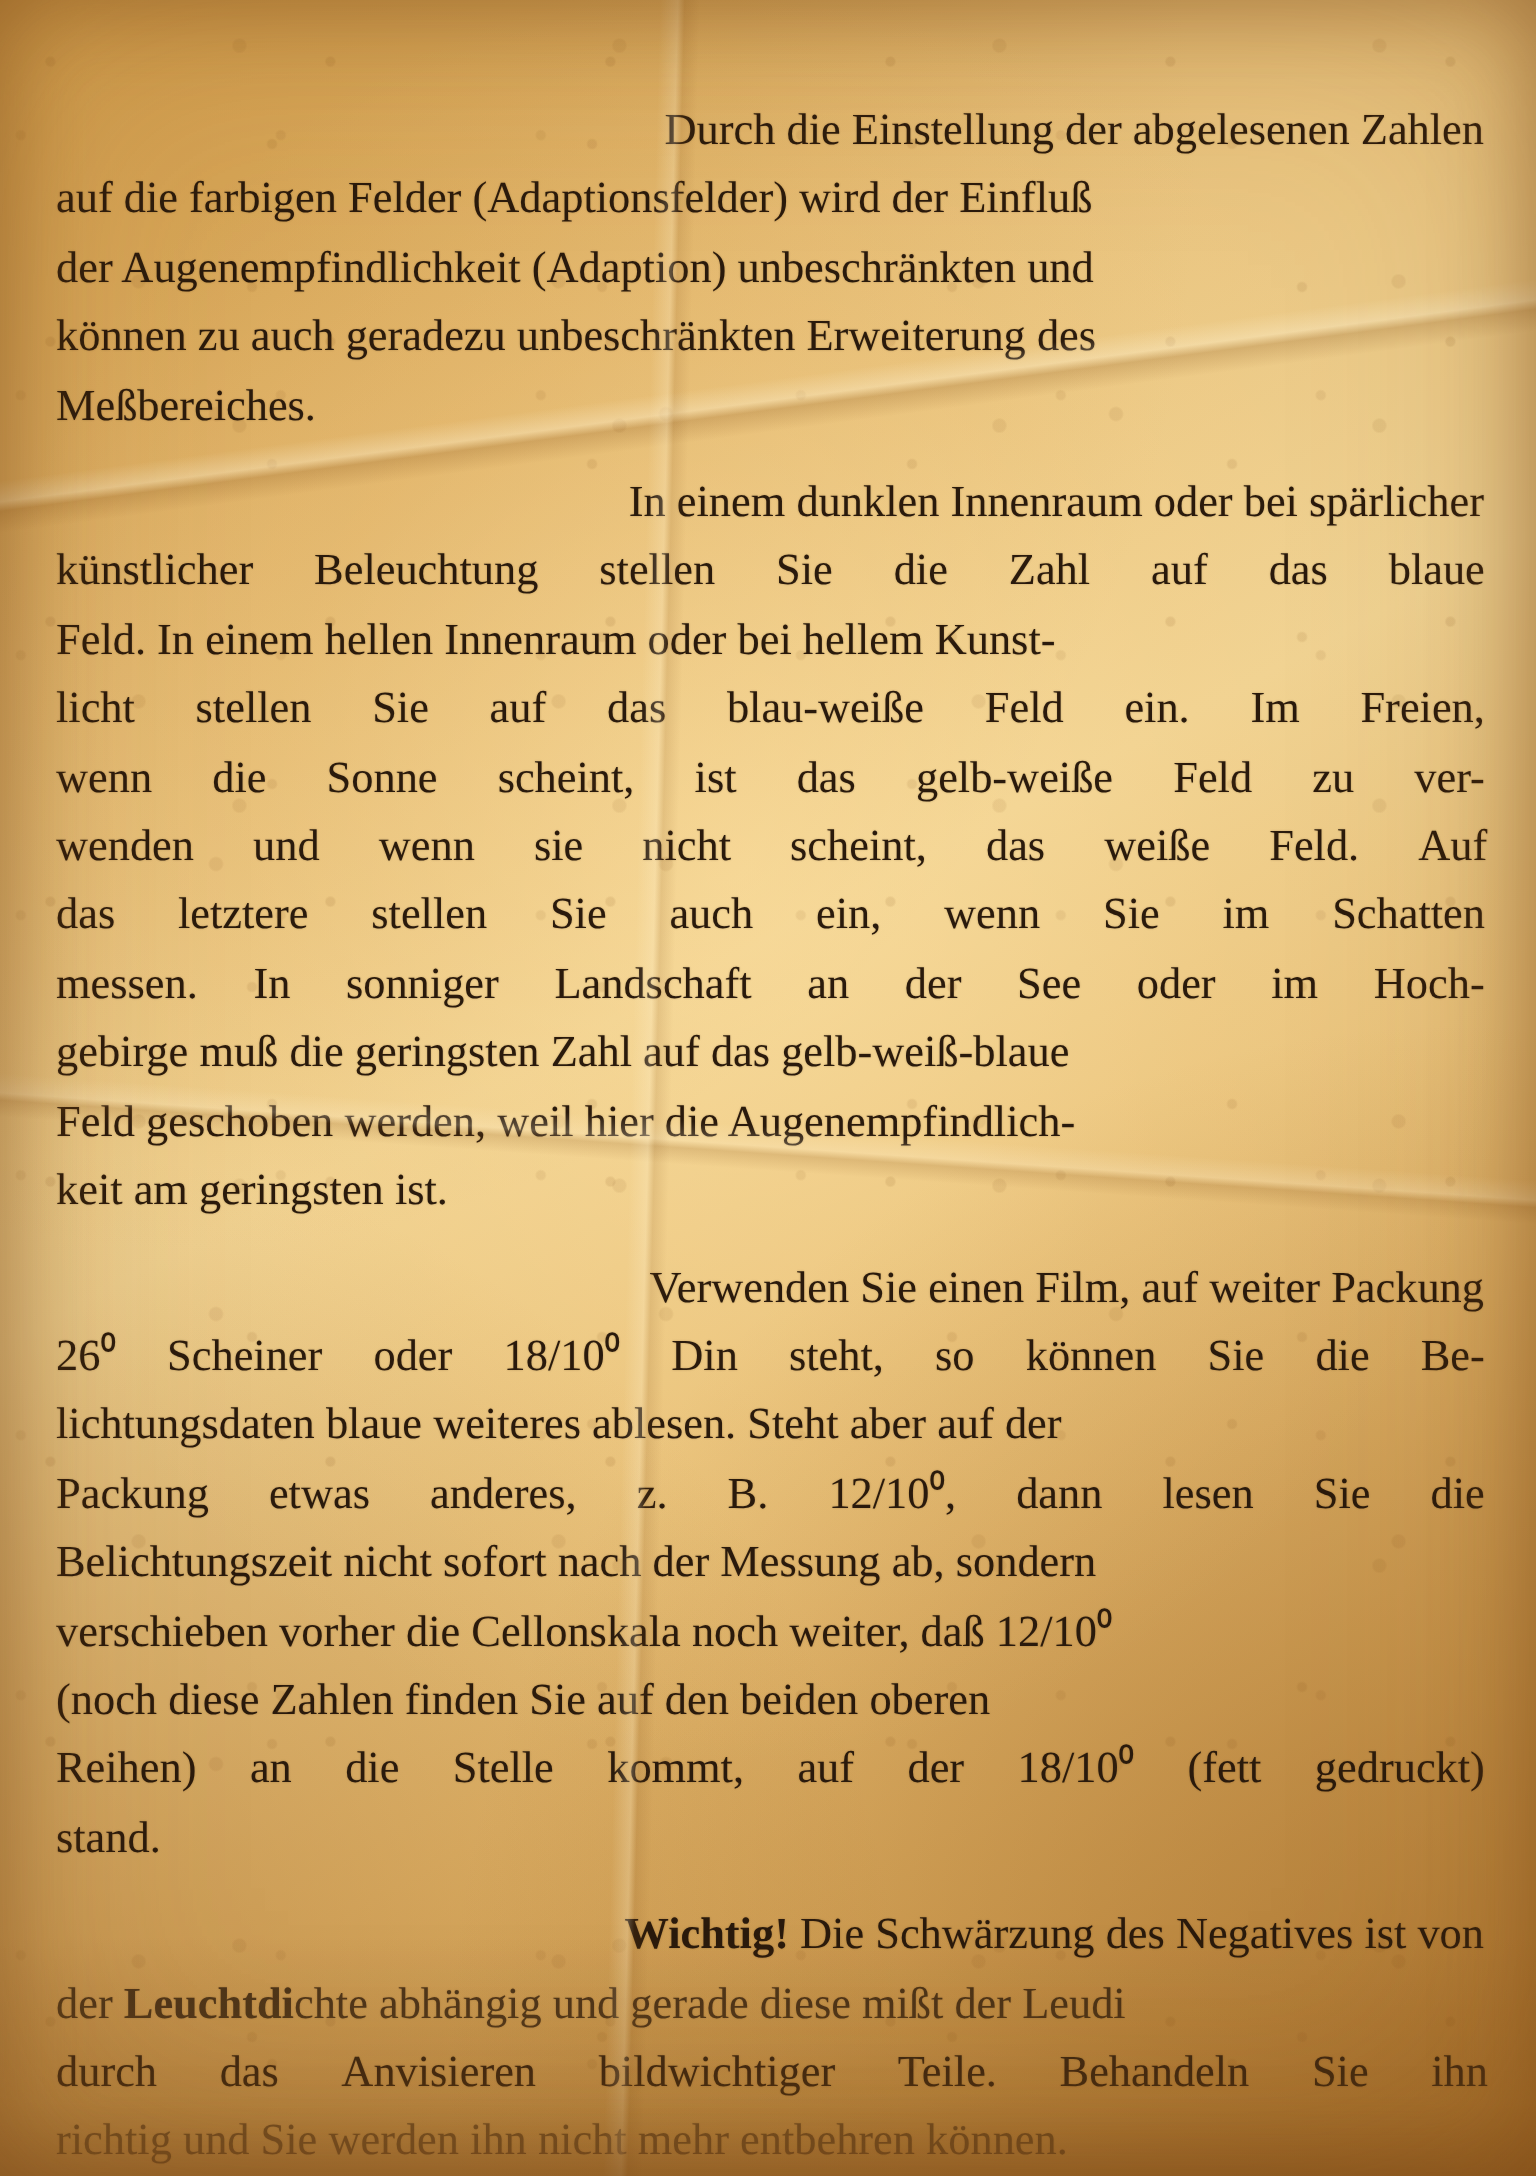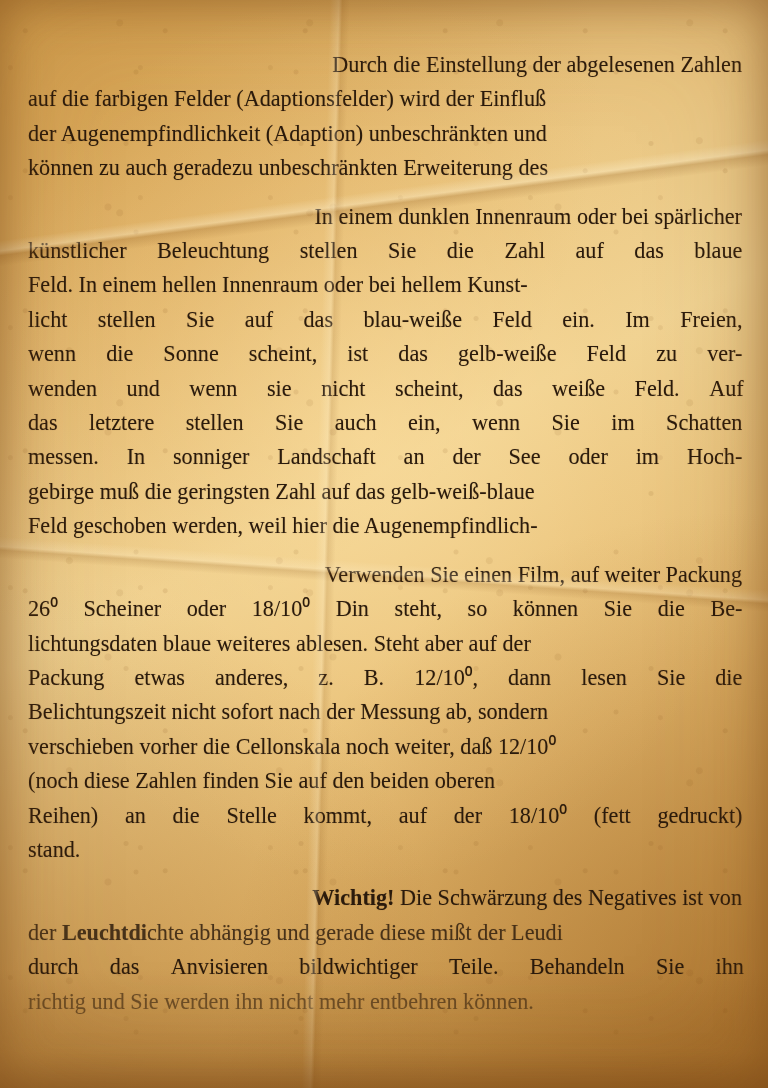--- a/index.html
+++ b/index.html
@@ -146,20 +146,21 @@
       </div>
       <div class="stretch">
         <i><span>auf</span><span class="gap"> </span><span>die</span><span class="gap"> </span><span>farbigen</span><span class="gap"> </span><span>Felder</span><span class="gap"> </span><span>(Adaptionsfelder)</span><span class="gap"> </span><span>wird</span><span class="gap"> </span><span>der</span><span class="gap"> </span><span>Einfluß</span></i>
       </div>
       <div class="stretch">
         <i><span>der</span><span class="gap"> </span><span>Augenempfindlichkeit</span><span class="gap"> </span><span>(Adaption)</span><span class="gap"> </span><span>unbeschränkten</span><span class="gap"> </span><span>und</span></i>
       </div>
       <div class="stretch">
         <i><span>können</span><span class="gap"> </span><span>zu</span><span class="gap"> </span><span>auch</span><span class="gap"> </span><span>geradezu</span><span class="gap"> </span><span>unbeschränkten</span><span class="gap"> </span><span>Erweiterung</span><span class="gap"> </span><span>des</span></i>
       </div>
+      <div>Meßbereiches.</div>
     </div>
 
     <div style="margin-bottom:14px;">
       <div class="stretch indent">
         <i><span>In</span><span class="gap"> </span><span>einem</span><span class="gap"> </span><span>dunklen</span><span class="gap"> </span><span>Innenraum</span><span class="gap"> </span><span>oder</span><span class="gap"> </span><span>bei</span><span class="gap"> </span><span>spärlicher</span></i>
       </div>
       <div class="stretch">
         <i><span>künstlicher</span><span class="gap" style="display: inline-block; width: 30.4555px;"> </span><span>Beleuchtung</span><span class="gap" style="display: inline-block; width: 30.4555px;"> </span><span>stellen</span><span class="gap" style="display: inline-block; width: 30.4555px;"> </span><span>Sie</span><span class="gap" style="display: inline-block; width: 30.4555px;"> </span><span>die</span><span class="gap" style="display: inline-block; width: 30.4555px;"> </span><span>Zahl</span><span class="gap" style="display: inline-block; width: 30.4555px;"> </span><span>auf</span><span class="gap" style="display: inline-block; width: 30.4555px;"> </span><span>das</span><span class="gap" style="display: inline-block; width: 30.4555px;"> </span><span>blaue</span></i>
       </div>
       <div class="stretch">
@@ -179,20 +180,21 @@
       </div>
       <div class="stretch">
         <i><span>messen.</span><span class="gap" style="display: inline-block; width: 27.8274px;"> </span><span>In</span><span class="gap" style="display: inline-block; width: 27.8274px;"> </span><span>sonniger</span><span class="gap" style="display: inline-block; width: 27.8274px;"> </span><span>Landschaft</span><span class="gap" style="display: inline-block; width: 27.8274px;"> </span><span>an</span><span class="gap" style="display: inline-block; width: 27.8274px;"> </span><span>der</span><span class="gap" style="display: inline-block; width: 27.8274px;"> </span><span>See</span><span class="gap" style="display: inline-block; width: 27.8274px;"> </span><span>oder</span><span class="gap" style="display: inline-block; width: 27.8274px;"> </span><span>im</span><span class="gap" style="display: inline-block; width: 27.8274px;"> </span><span>Hoch-</span></i>
       </div>
       <div class="stretch">
         <i><span>gebirge</span><span class="gap"> </span><span>muß</span><span class="gap"> </span><span>die</span><span class="gap"> </span><span>geringsten</span><span class="gap"> </span><span>Zahl</span><span class="gap"> </span><span>auf</span><span class="gap"> </span><span>das</span><span class="gap"> </span><span>gelb-weiß-blaue</span></i>
       </div>
       <div class="stretch">
         <i><span>Feld</span><span class="gap"> </span><span>geschoben</span><span class="gap"> </span><span>werden,</span><span class="gap"> </span><span>weil</span><span class="gap"> </span><span>hier</span><span class="gap"> </span><span>die</span><span class="gap"> </span><span>Augenempfindlich-</span></i>
       </div>
+      <div>keit am geringsten ist.</div>
     </div>
 
     <div style="margin-bottom:14px;">
       <div class="stretch indent">
         <i><span>Verwenden</span><span class="gap"> </span><span>Sie</span><span class="gap"> </span><span>einen</span><span class="gap"> </span><span>Film,</span><span class="gap"> </span><span>auf</span><span class="gap"> </span><span>weiter</span><span class="gap"> </span><span>Packung</span></i>
       </div>
       <div class="stretch">
         <i><span>26⁰</span><span class="gap" style="display: inline-block; width: 25.5891px;"> </span><span>Scheiner</span><span class="gap" style="display: inline-block; width: 25.5891px;"> </span><span>oder</span><span class="gap" style="display: inline-block; width: 25.5891px;"> </span><span>18/10⁰</span><span class="gap" style="display: inline-block; width: 25.5891px;"> </span><span>Din</span><span class="gap" style="display: inline-block; width: 25.5891px;"> </span><span>steht,</span><span class="gap" style="display: inline-block; width: 25.5891px;"> </span><span>so</span><span class="gap" style="display: inline-block; width: 25.5891px;"> </span><span>können</span><span class="gap" style="display: inline-block; width: 25.5891px;"> </span><span>Sie</span><span class="gap" style="display: inline-block; width: 25.5891px;"> </span><span>die</span><span class="gap" style="display: inline-block; width: 25.5891px;"> </span><span>Be-</span></i>
       </div>
       <div class="stretch">

